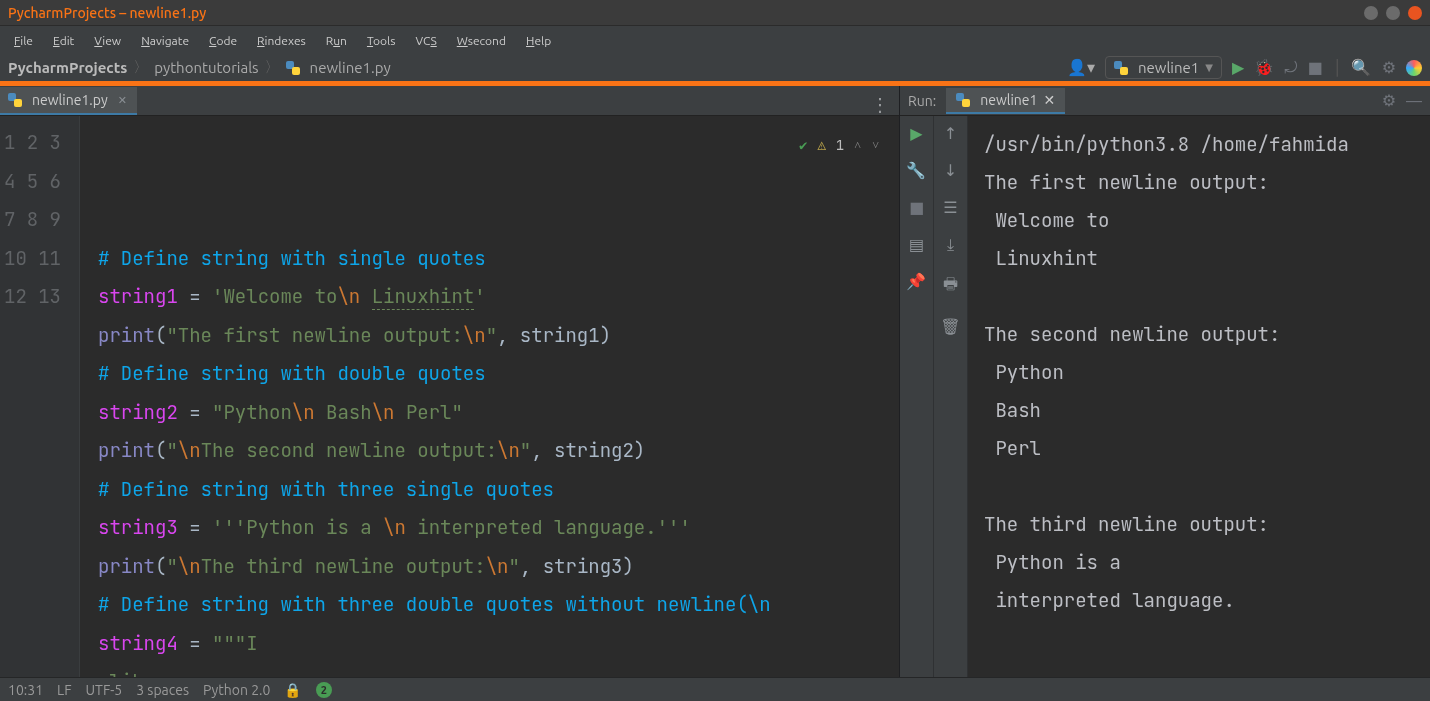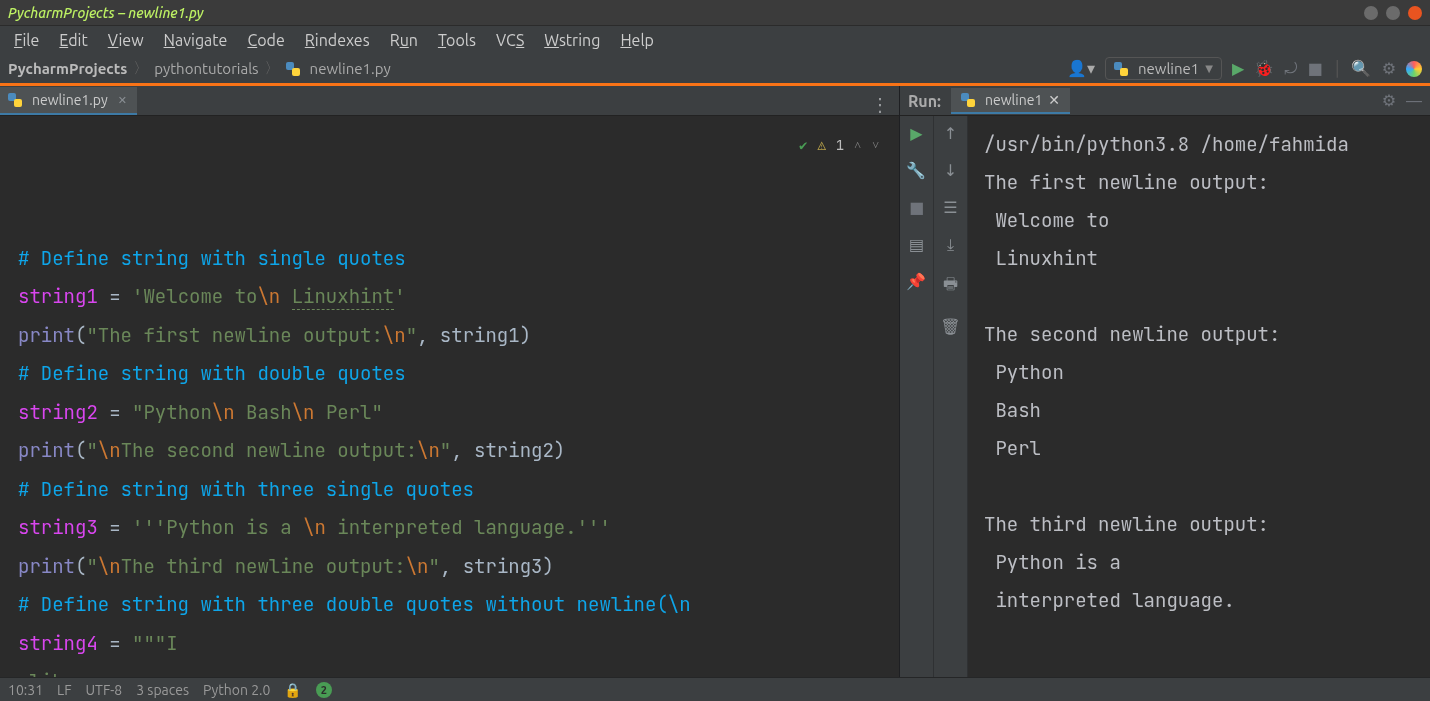--- a/index.html
+++ b/index.html
@@ -15,51 +15,51 @@
   }
   
   .titlebar {
     height: 26px;
     background: #3b3b3b;
     display: flex;
     align-items: center;
     padding: 0 8px;
     border-bottom: 1px solid #2b2b2b;
   }
-  .titlebar .title { flex: 1; color: #bef264; font-size: 14px; font-weight: 500; font-style: italic; }
+  .titlebar .title { flex: 1; color: #f97316; font-size: 14px; font-weight: 500; }
   .titlebar .winbtn {
     width: 14px; height: 14px; border-radius: 50%;
     margin-left: 8px; display:inline-block;
   }
   .winbtn.min { background:#6b6b6b; }
   .winbtn.max { background:#6b6b6b; }
   .winbtn.close { background:#e95420; }
   
   .menubar {
     height: 28px;
     display: flex;
     align-items: center;
     padding: 0 4px;
     color: #cccccc;
-    font-size: 16px;
+    font-size: 12px;
   }
   .menubar .menu-item {
     padding: 2px 10px;
     cursor: pointer;
   }
   .menubar .menu-item u { text-decoration: underline; }
   
   .navrow {
     height: 32px;
     display: flex;
     align-items: center;
     padding: 0 8px;
     color: #aaaaaa;
     font-size: 15px;
-    border-bottom: 3px solid #f97316;
+    border-bottom: 5px solid #f97316;
   }
   .breadcrumbs { display:flex; align-items:center; gap:6px; flex:1; }
   .crumb { color:#aaaaaa; }
   .crumb.strong { font-weight:bold; color:#bbbbbb; }
   .chev { color:#666; }
   .pyicon {
     width:14px; height:14px; display:inline-block; position:relative;
     margin-right:4px;
   }
   .pyicon::before, .pyicon::after {
@@ -141,21 +141,21 @@
   
   .run-pane {
     flex:1; display:flex; flex-direction:column; min-height:0;
     background:#2b2b2b;
   }
   .run-header {
     height:30px; display:flex; align-items:center; gap:10px;
     padding:0 8px; background:#3c3f41; border-bottom:1px solid #222;
     color:#aaa;
   }
-  .run-header .label { font-size:16px;font-weight:bold; }
+  .run-header .label { font-size:14px; }
   .run-tab {
     display:flex; align-items:center; gap:6px;
     padding:4px 10px;
     background:#4e5254; border-bottom:2px solid #3d7aa6;
     color:#ccc; font-size:14px;
   }
   .run-header .spacer { flex:1; }
   .run-body { flex:1; display:flex; min-height:0; }
   .run-leftcol, .run-midcol {
     width:34px; background:#3c3f41; 
@@ -201,21 +201,21 @@
 <div class="menubar">
   <span class="menu-item"><u>F</u><span>ile</span></span>
   <span class="menu-item"><u>E</u><span>dit</span></span>
   <span class="menu-item"><u>V</u><span>iew</span></span>
   <span class="menu-item"><u>N</u><span>avigate</span></span>
   <span class="menu-item"><u>C</u><span>ode</span></span>
   <span class="menu-item"><u>R</u><span>indexes</span></span>
   <span class="menu-item">R<u>u</u><span>n</span></span>
   <span class="menu-item"><u>T</u><span>ools</span></span>
   <span class="menu-item">VC<u>S</u></span>
-  <span class="menu-item"><u>W</u><span>string</span></span>
+  <span class="menu-item"><u>W</u><span>second</span></span>
   <span class="menu-item"><u>H</u><span>elp</span></span>
 </div>
 
 <div class="navrow">
   <div class="breadcrumbs">
     <span class="crumb strong">PycharmProjects</span>
     <span class="chev">〉</span>
     <span class="crumb">pythontutorials</span>
     <span class="chev">〉</span>
     <span class="pyicon"></span>
@@ -244,20 +244,33 @@
   <div class="editor-pane">
     <div class="tabbar">
       <div class="etab">
         <span class="pyicon"></span>
         <span>newline1.py</span>
         <span class="close-x">✕</span>
       </div>
       <span class="tabbar-more">⋮</span>
     </div>
     <div class="editor-body">
+      <div class="gutter" id="gutter">1
+2
+3
+4
+5
+6
+7
+8
+9
+10
+11
+12
+13</div>
       <div class="codearea" id="codearea">
         <div class="ed-markers">
           <span class="check">✔</span>
           <span class="wpull">⚠</span>
           <span class="cnt">1</span>
           <span class="updown">˄ ˅</span>
         </div>
       <div><span class="ctok-cm"># Define string with single quotes</span></div><div><span class="ctok-var">string1</span> <span class="ctok-op">=</span> <span class="ctok-str">'Welcome to</span><span class="ctok-esc">\n</span><span class="ctok-str"> </span><span class="ctok-str linuxhint">Linuxhint</span><span class="ctok-str">'</span></div><div><span class="ctok-fn">print</span><span class="ctok-op">(</span><span class="ctok-str">"The first newline output:</span><span class="ctok-esc">\n</span><span class="ctok-str">"</span><span class="ctok-op">, string1)</span></div><div><span class="ctok-cm"># Define string with double quotes</span></div><div><span class="ctok-var">string2</span> <span class="ctok-op">=</span> <span class="ctok-str">"Python</span><span class="ctok-esc">\n</span><span class="ctok-str"> Bash</span><span class="ctok-esc">\n</span><span class="ctok-str"> Perl"</span></div><div><span class="ctok-fn">print</span><span class="ctok-op">(</span><span class="ctok-str">"</span><span class="ctok-esc">\n</span><span class="ctok-str">The second newline output:</span><span class="ctok-esc">\n</span><span class="ctok-str">"</span><span class="ctok-op">, string2)</span></div><div><span class="ctok-cm"># Define string with three single quotes</span></div><div><span class="ctok-var">string3</span> <span class="ctok-op">=</span> <span class="ctok-str">'''Python is a </span><span class="ctok-esc">\n</span><span class="ctok-str"> interpreted language.'''</span></div><div><span class="ctok-fn">print</span><span class="ctok-op">(</span><span class="ctok-str">"</span><span class="ctok-esc">\n</span><span class="ctok-str">The third newline output:</span><span class="ctok-esc">\n</span><span class="ctok-str">"</span><span class="ctok-op">, string3)</span></div><div><span class="ctok-cm"># Define string with three double quotes without newline(\n</span></div><div><span class="ctok-var">string4</span> <span class="ctok-op">=</span> <span class="ctok-str">"""I</span></div><div><span class="ctok-str"> like</span></div></div>
     </div>
   </div>
@@ -304,18 +317,18 @@
  Python is a 
  interpreted language.
 </div>
     </div>
   </div>
 </div>
 
 <div class="statusbar">
   <span>10:31</span>
   <span>LF</span>
-  <span>UTF-8</span>
+  <span>UTF-5</span>
   <span>3 spaces</span>
   <span>Python 2.0</span>
   <span class="lock-icon">🔒</span>
   <span class="badge-circle">2</span>
 </div>
 
 </body></html>

